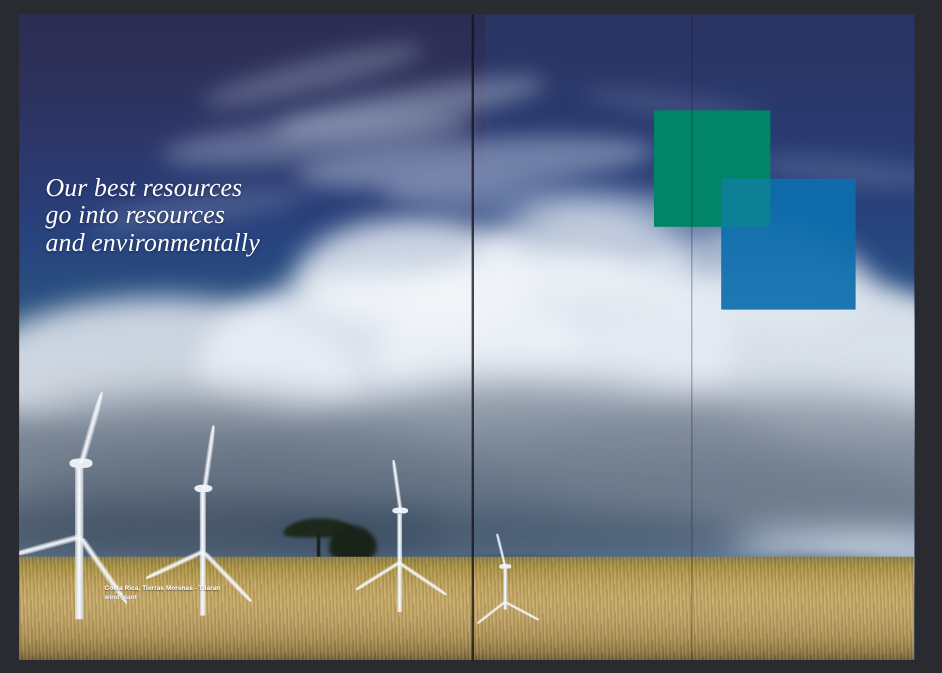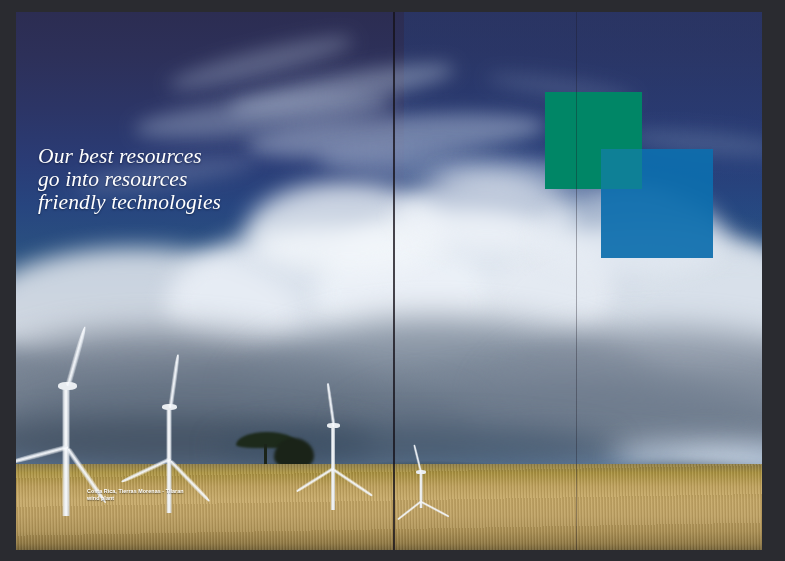--- a/index.html
+++ b/index.html
@@ -385,21 +385,21 @@
     <div class="sq sq-green"></div>
     <div class="sq sq-blue"></div>
     <div class="sq sq-overlap"></div>
 
     <div class="gutter g1"></div>
     <div class="gutter g2"></div>
 
     <div id="headline">
       <span class="hl-line">Our best resources</span>
       <span class="hl-line">go into resources</span>
-      <span class="hl-line">friendly technologies</span>
+      <span class="hl-line">and environmentally</span>
     </div>
 
     <div id="caption">
       <span class="cap-line">Costa Rica, Tierras Morenas - Tilaran</span>
       <span class="cap-line">wind plant</span>
     </div>
 
   </div>
 </div>
 

